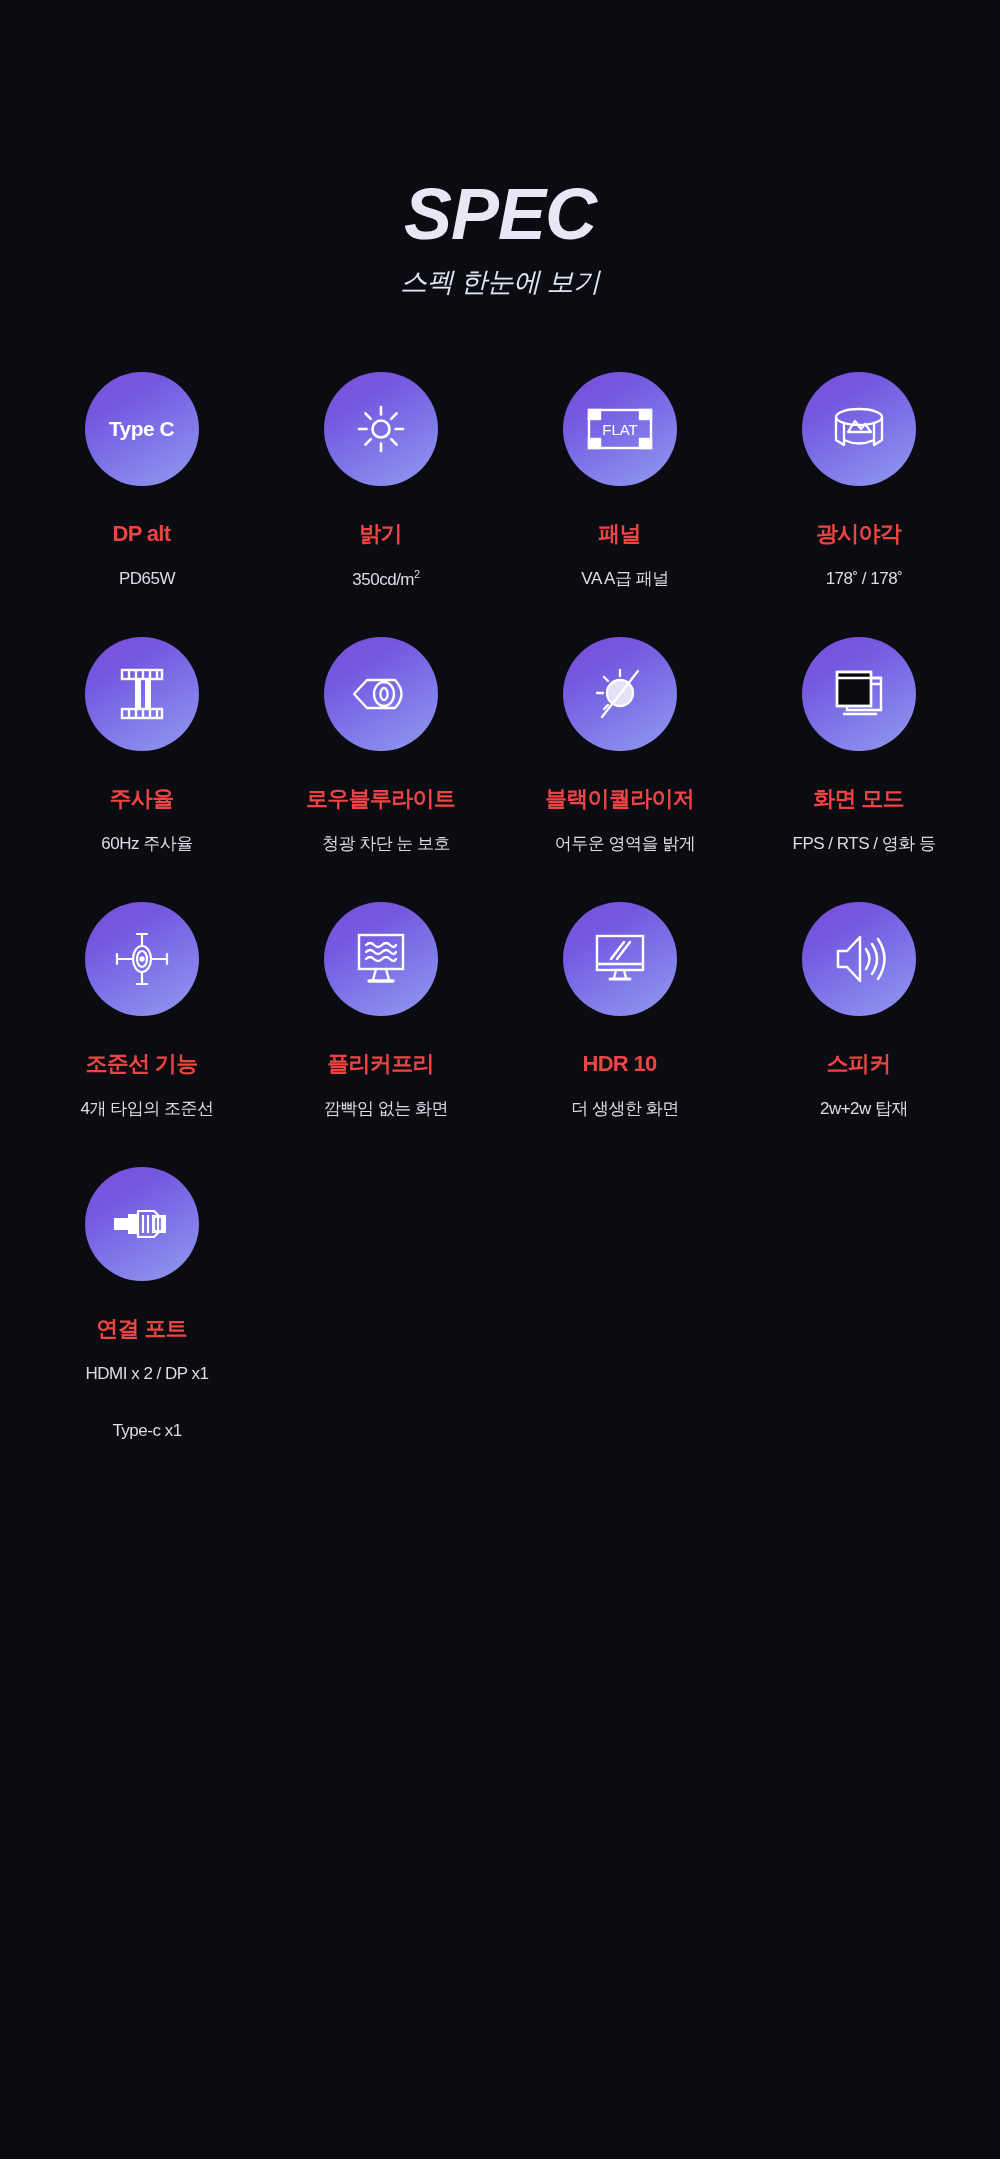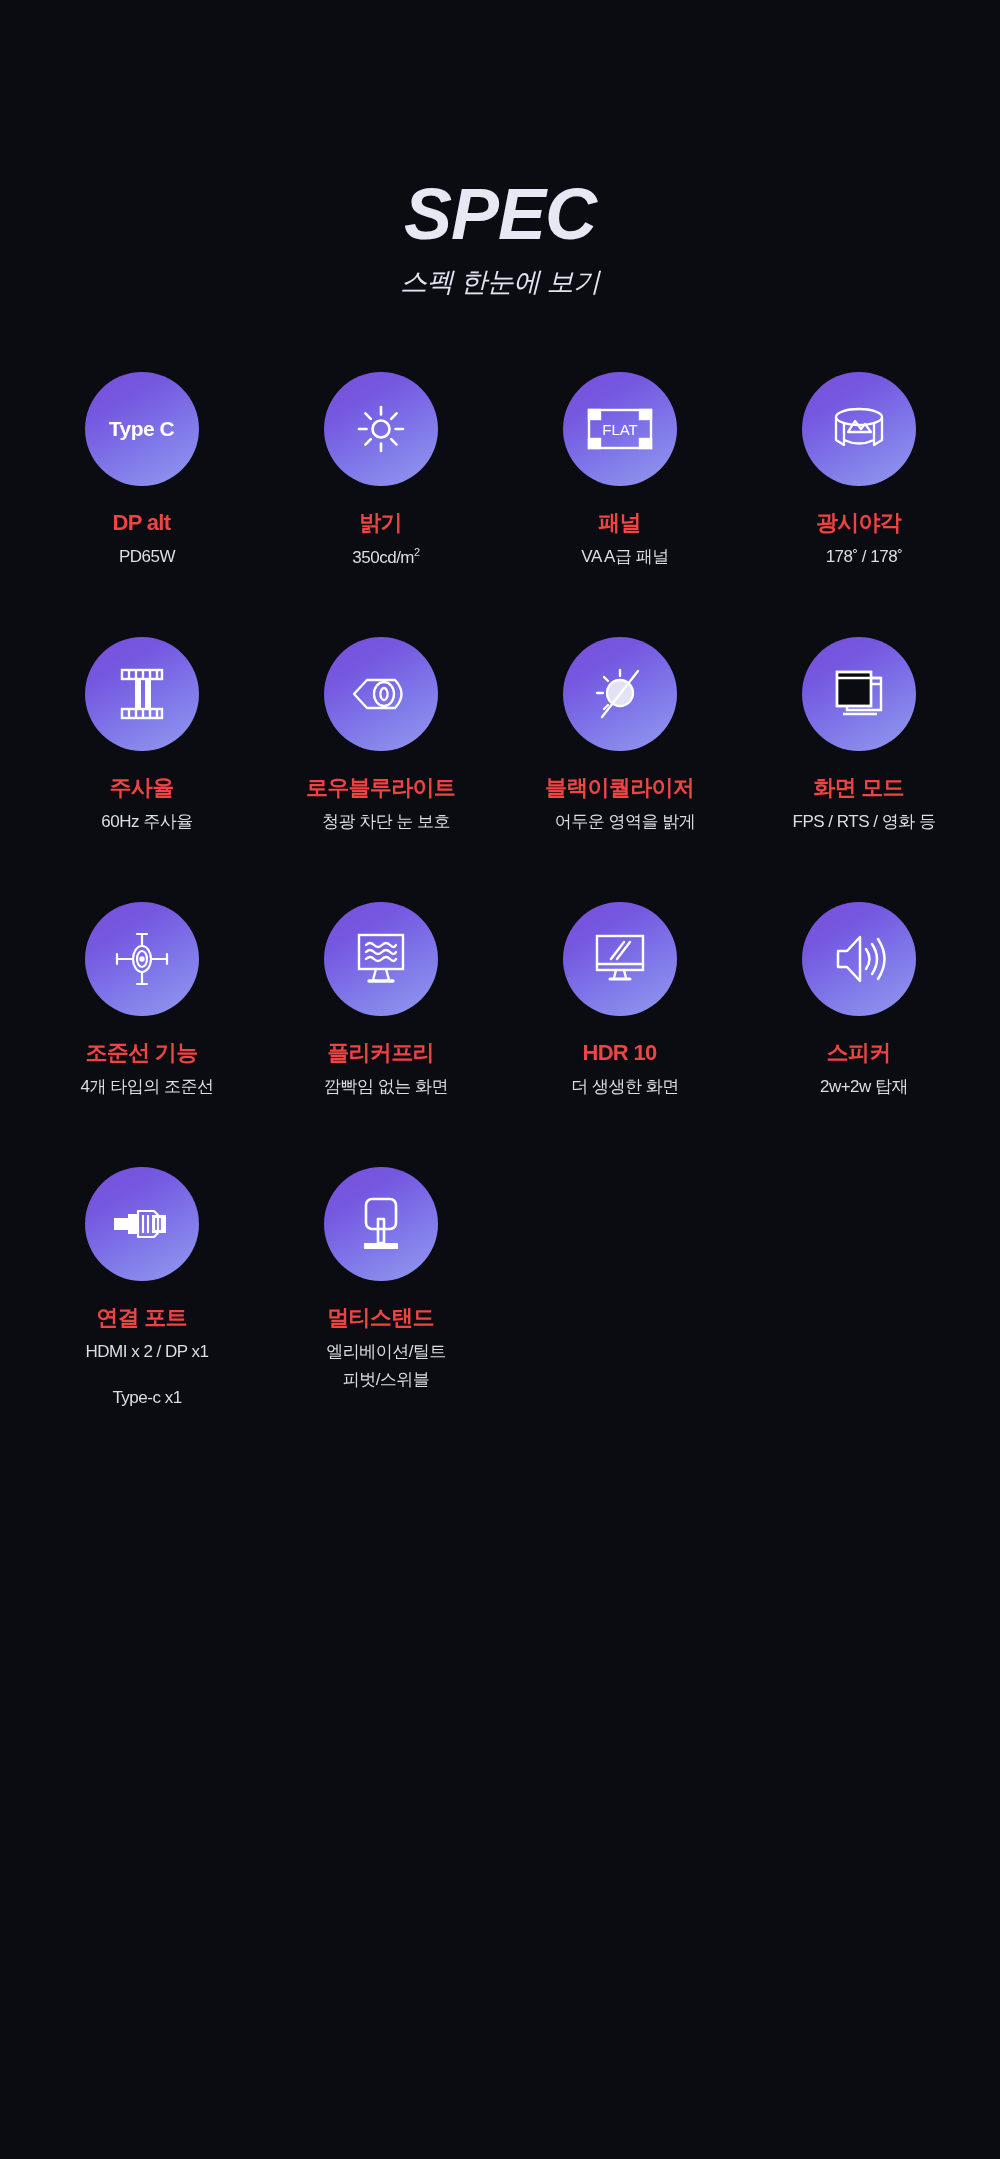--- a/index.html
+++ b/index.html
@@ -51,20 +51,21 @@
     grid-template-columns: repeat(4, 1fr);
     row-gap: 0px;
     padding: 0 22px;
   }
 
   .spec-cell {
     display: flex;
     flex-direction: column;
     align-items: center;
     height: 265px;
+    gap: 11px;
   }
 
   .bubble {
     width: 114px;
     height: 114px;
     border-radius: 50%;
     background: linear-gradient(150deg, #7A4FDC 0%, #7558E0 28%, #7E74E8 58%, #929BEF 100%);
     display: flex;
     align-items: center;
     justify-content: center;
@@ -321,28 +322,16 @@
           <rect x="40" y="9" width="14" height="18" fill="#FFFFFF" stroke="none"></rect>
           <line x1="44" y1="12" x2="44" y2="24" stroke="#7E74E8" stroke-width="1.8"></line>
           <line x1="48" y1="12" x2="48" y2="24" stroke="#7E74E8" stroke-width="1.8"></line>
         </svg>
       </div>
       <div class="cell-title">연결 포트</div>
       <div class="cell-desc">HDMI x 2 / DP x1</div>
       <div class="cell-desc" style="margin-top:20px">Type-c x1</div>
     </div>
 
-    <div class="spec-cell">
-      <div class="bubble">
-        <svg width="46" height="58" viewBox="0 0 46 58" fill="none" stroke="#FFFFFF" stroke-width="2.6" stroke-linejoin="round">
-          <path d="M14 4 H32 A6 6 0 0 1 38 10 V28 A6 6 0 0 1 32 34 H14 A6 6 0 0 1 8 28 V10 A6 6 0 0 1 14 4 Z"></path>
-          <path d="M20 24 H26 V48 H20 Z"></path>
-          <rect x="6" y="48" width="34" height="6" fill="#FFFFFF" stroke="none"></rect>
-        </svg>
-      </div>
-      <div class="cell-title">멀티스탠드</div>
-      <div class="cell-desc">엘리베이션/틸트</div>
-      <div class="cell-desc" style="margin-top:2px">피벗/스위블</div>
-    </div>
 
 
   </div>
 </div>
 
 </body></html>

